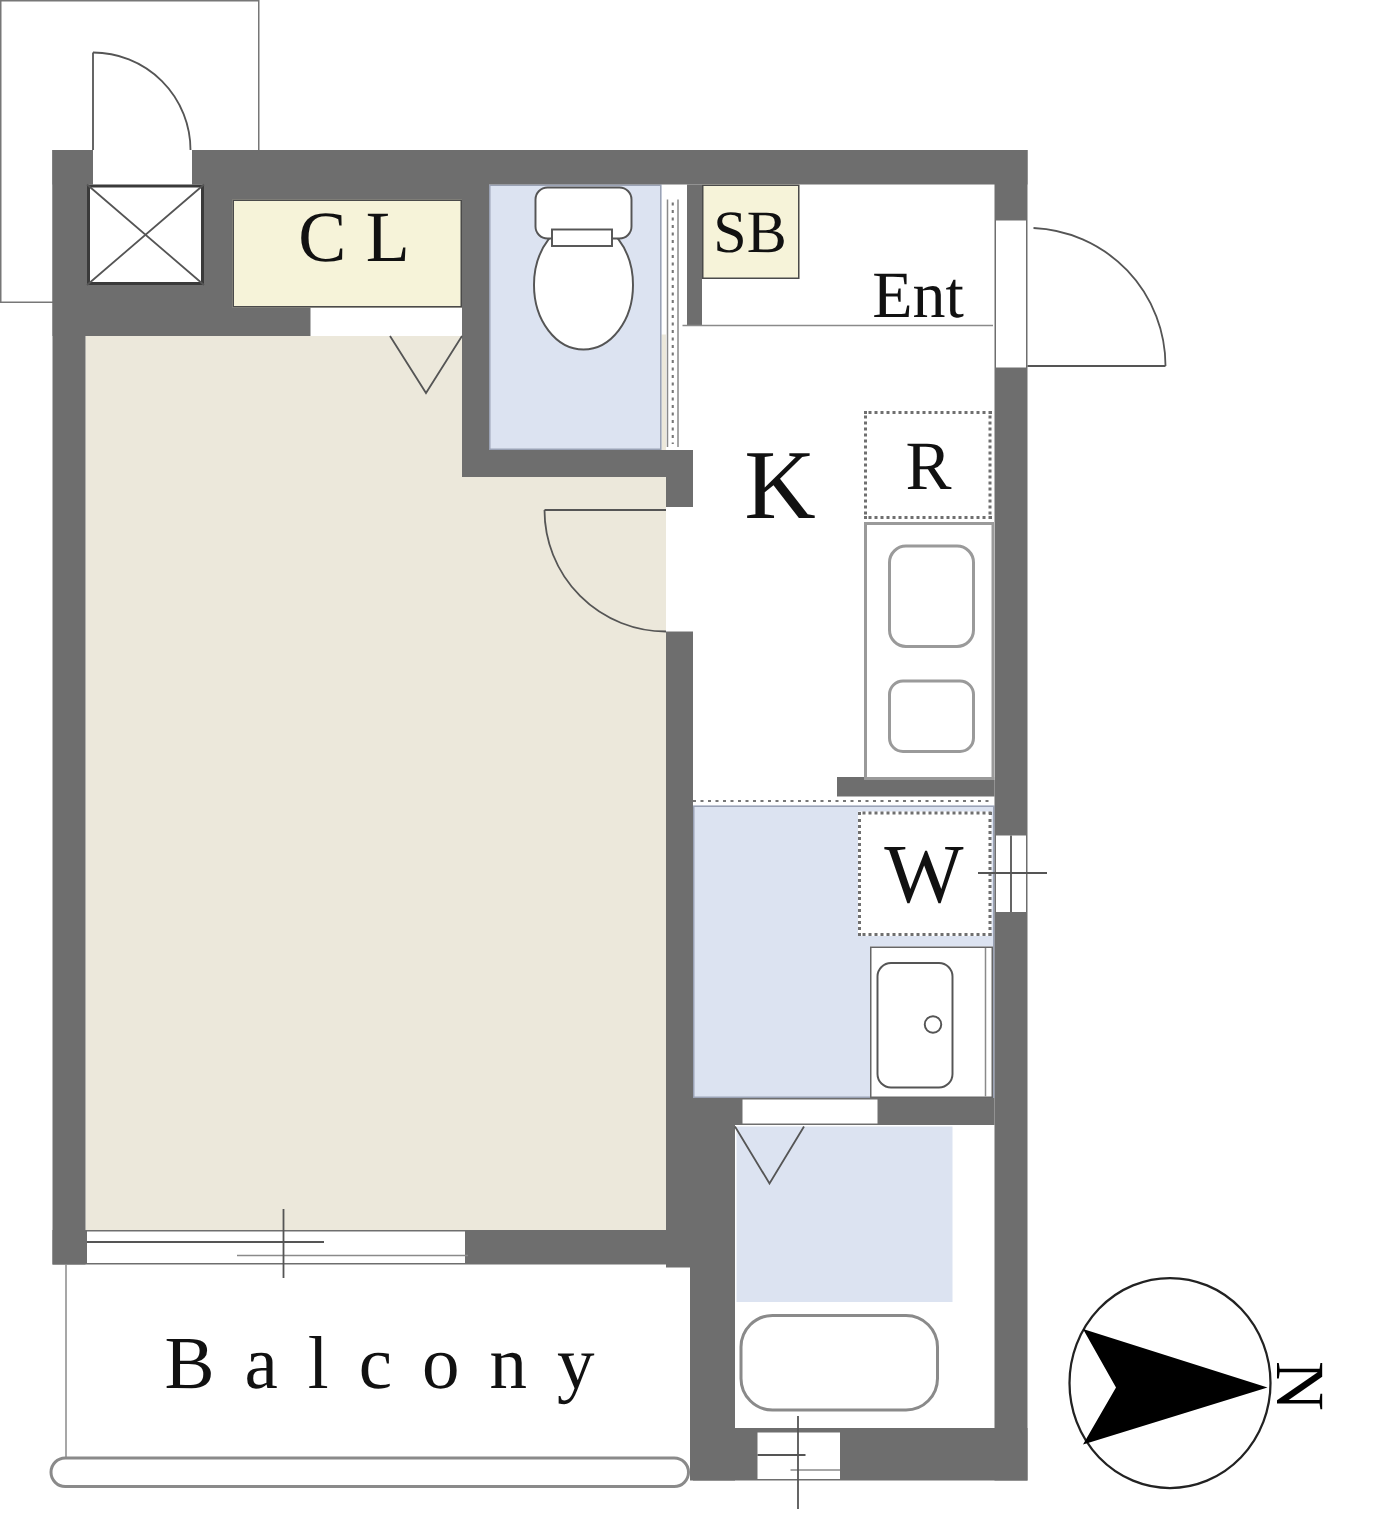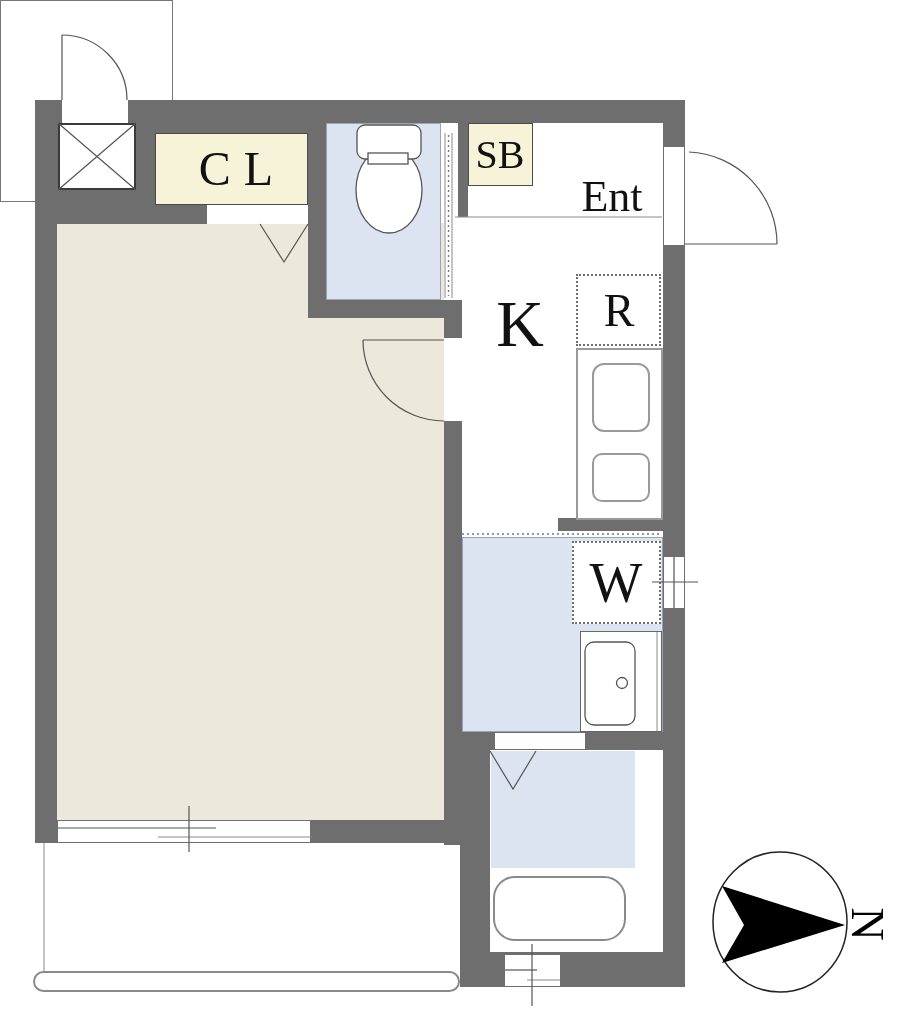--- a/index.html
+++ b/index.html
@@ -163,20 +163,21 @@
       <path class="ln-thin" d="M44,843 L44,972"></path>
     </g>
 
     <g>
       <ellipse class="compass-circle" cx="780" cy="922" rx="67" ry="70"></ellipse>
       <polygon class="north-arrow" points="845,925 722,886 744,925 722,963"></polygon>
       <text class="ntext" text-anchor="middle" dominant-baseline="central" transform="translate(867,924) rotate(90)">N</text>
     </g>
   </svg>
 
-  <div class="lbl" style="left:236px;top:169px;font-size:48px;letter-spacing:13px;padding-left:13px;">CL</div>
+  <div class="lbl" style="left:236px;top:159px;font-size:48px;letter-spacing:13px;padding-left:13px;">CL</div>
   <div class="lbl" style="left:500px;top:155px;font-size:40px;">SB</div>
   <div class="lbl" style="left:612px;top:197px;font-size:44px;">Ent</div>
   <div class="lbl" style="left:520px;top:324px;font-size:66px;">K</div>
   <div class="lbl" style="left:619px;top:311px;font-size:46px;">R</div>
   <div class="lbl" style="left:616px;top:583px;font-size:56px;">W</div>
+  <div class="lbl" style="left:253px;top:908px;font-size:50px;letter-spacing:20px;padding-left:20px;">Balcony</div>
 
 </div>
 
 </body></html>

